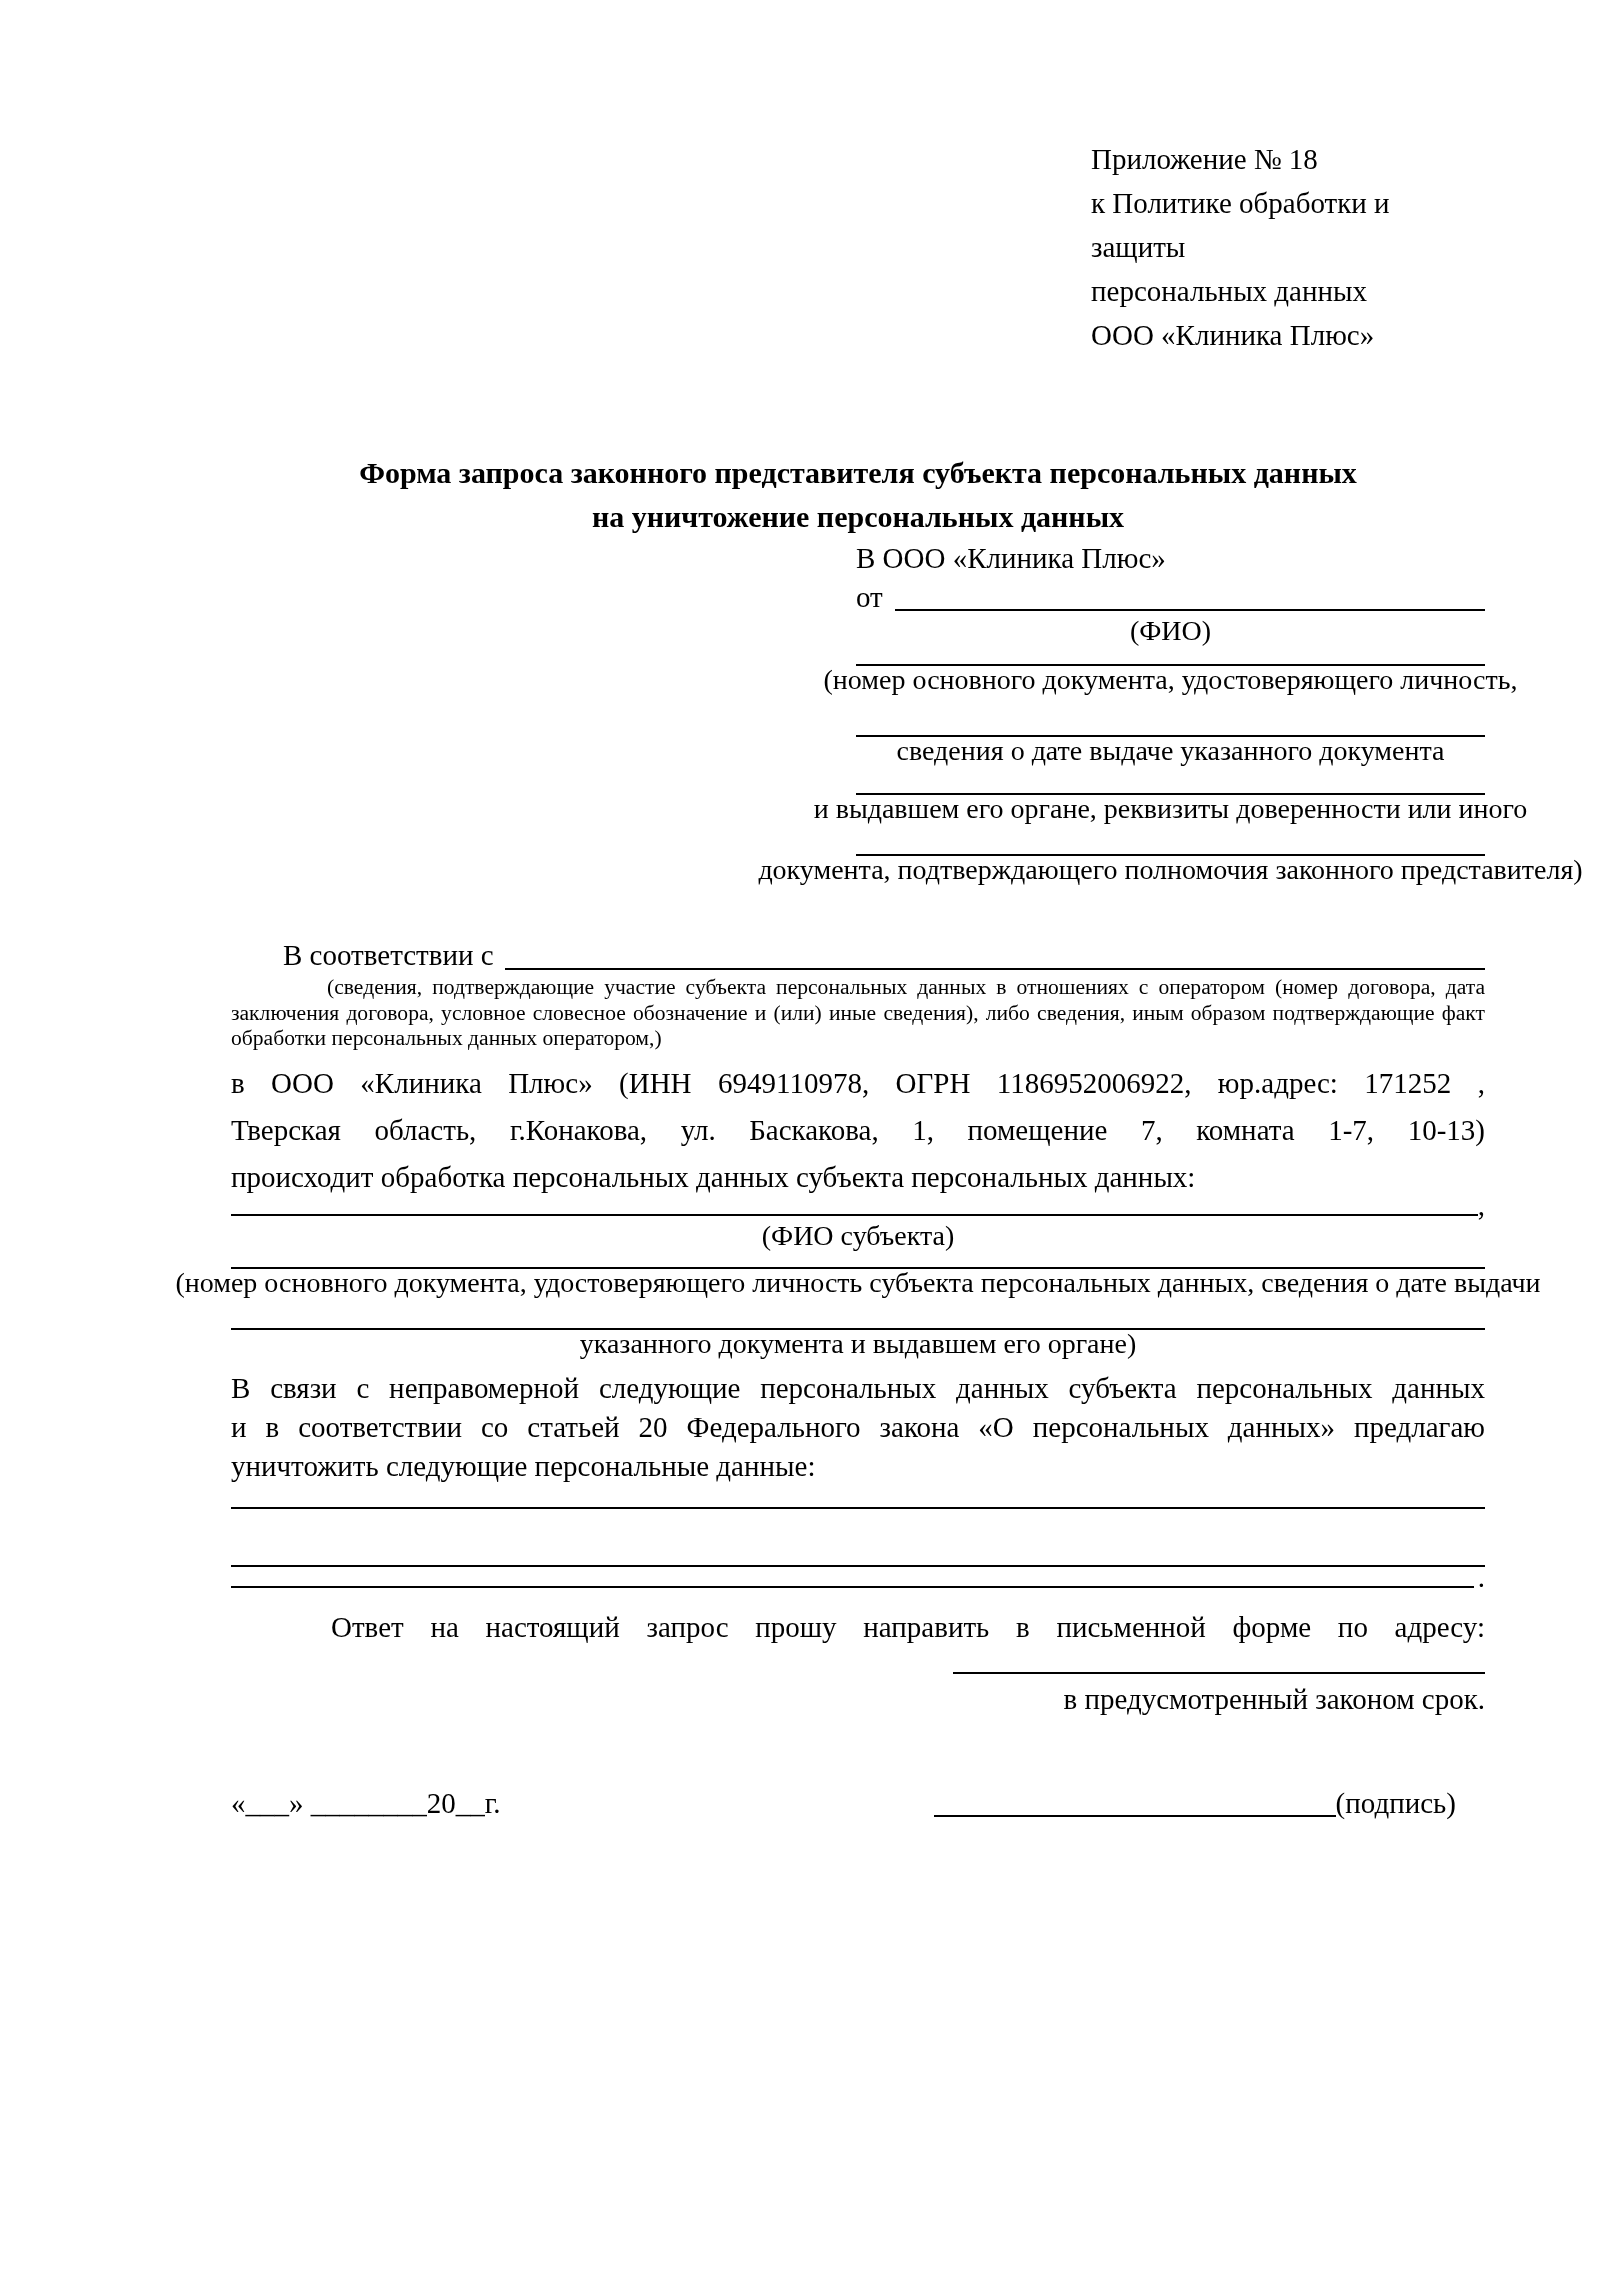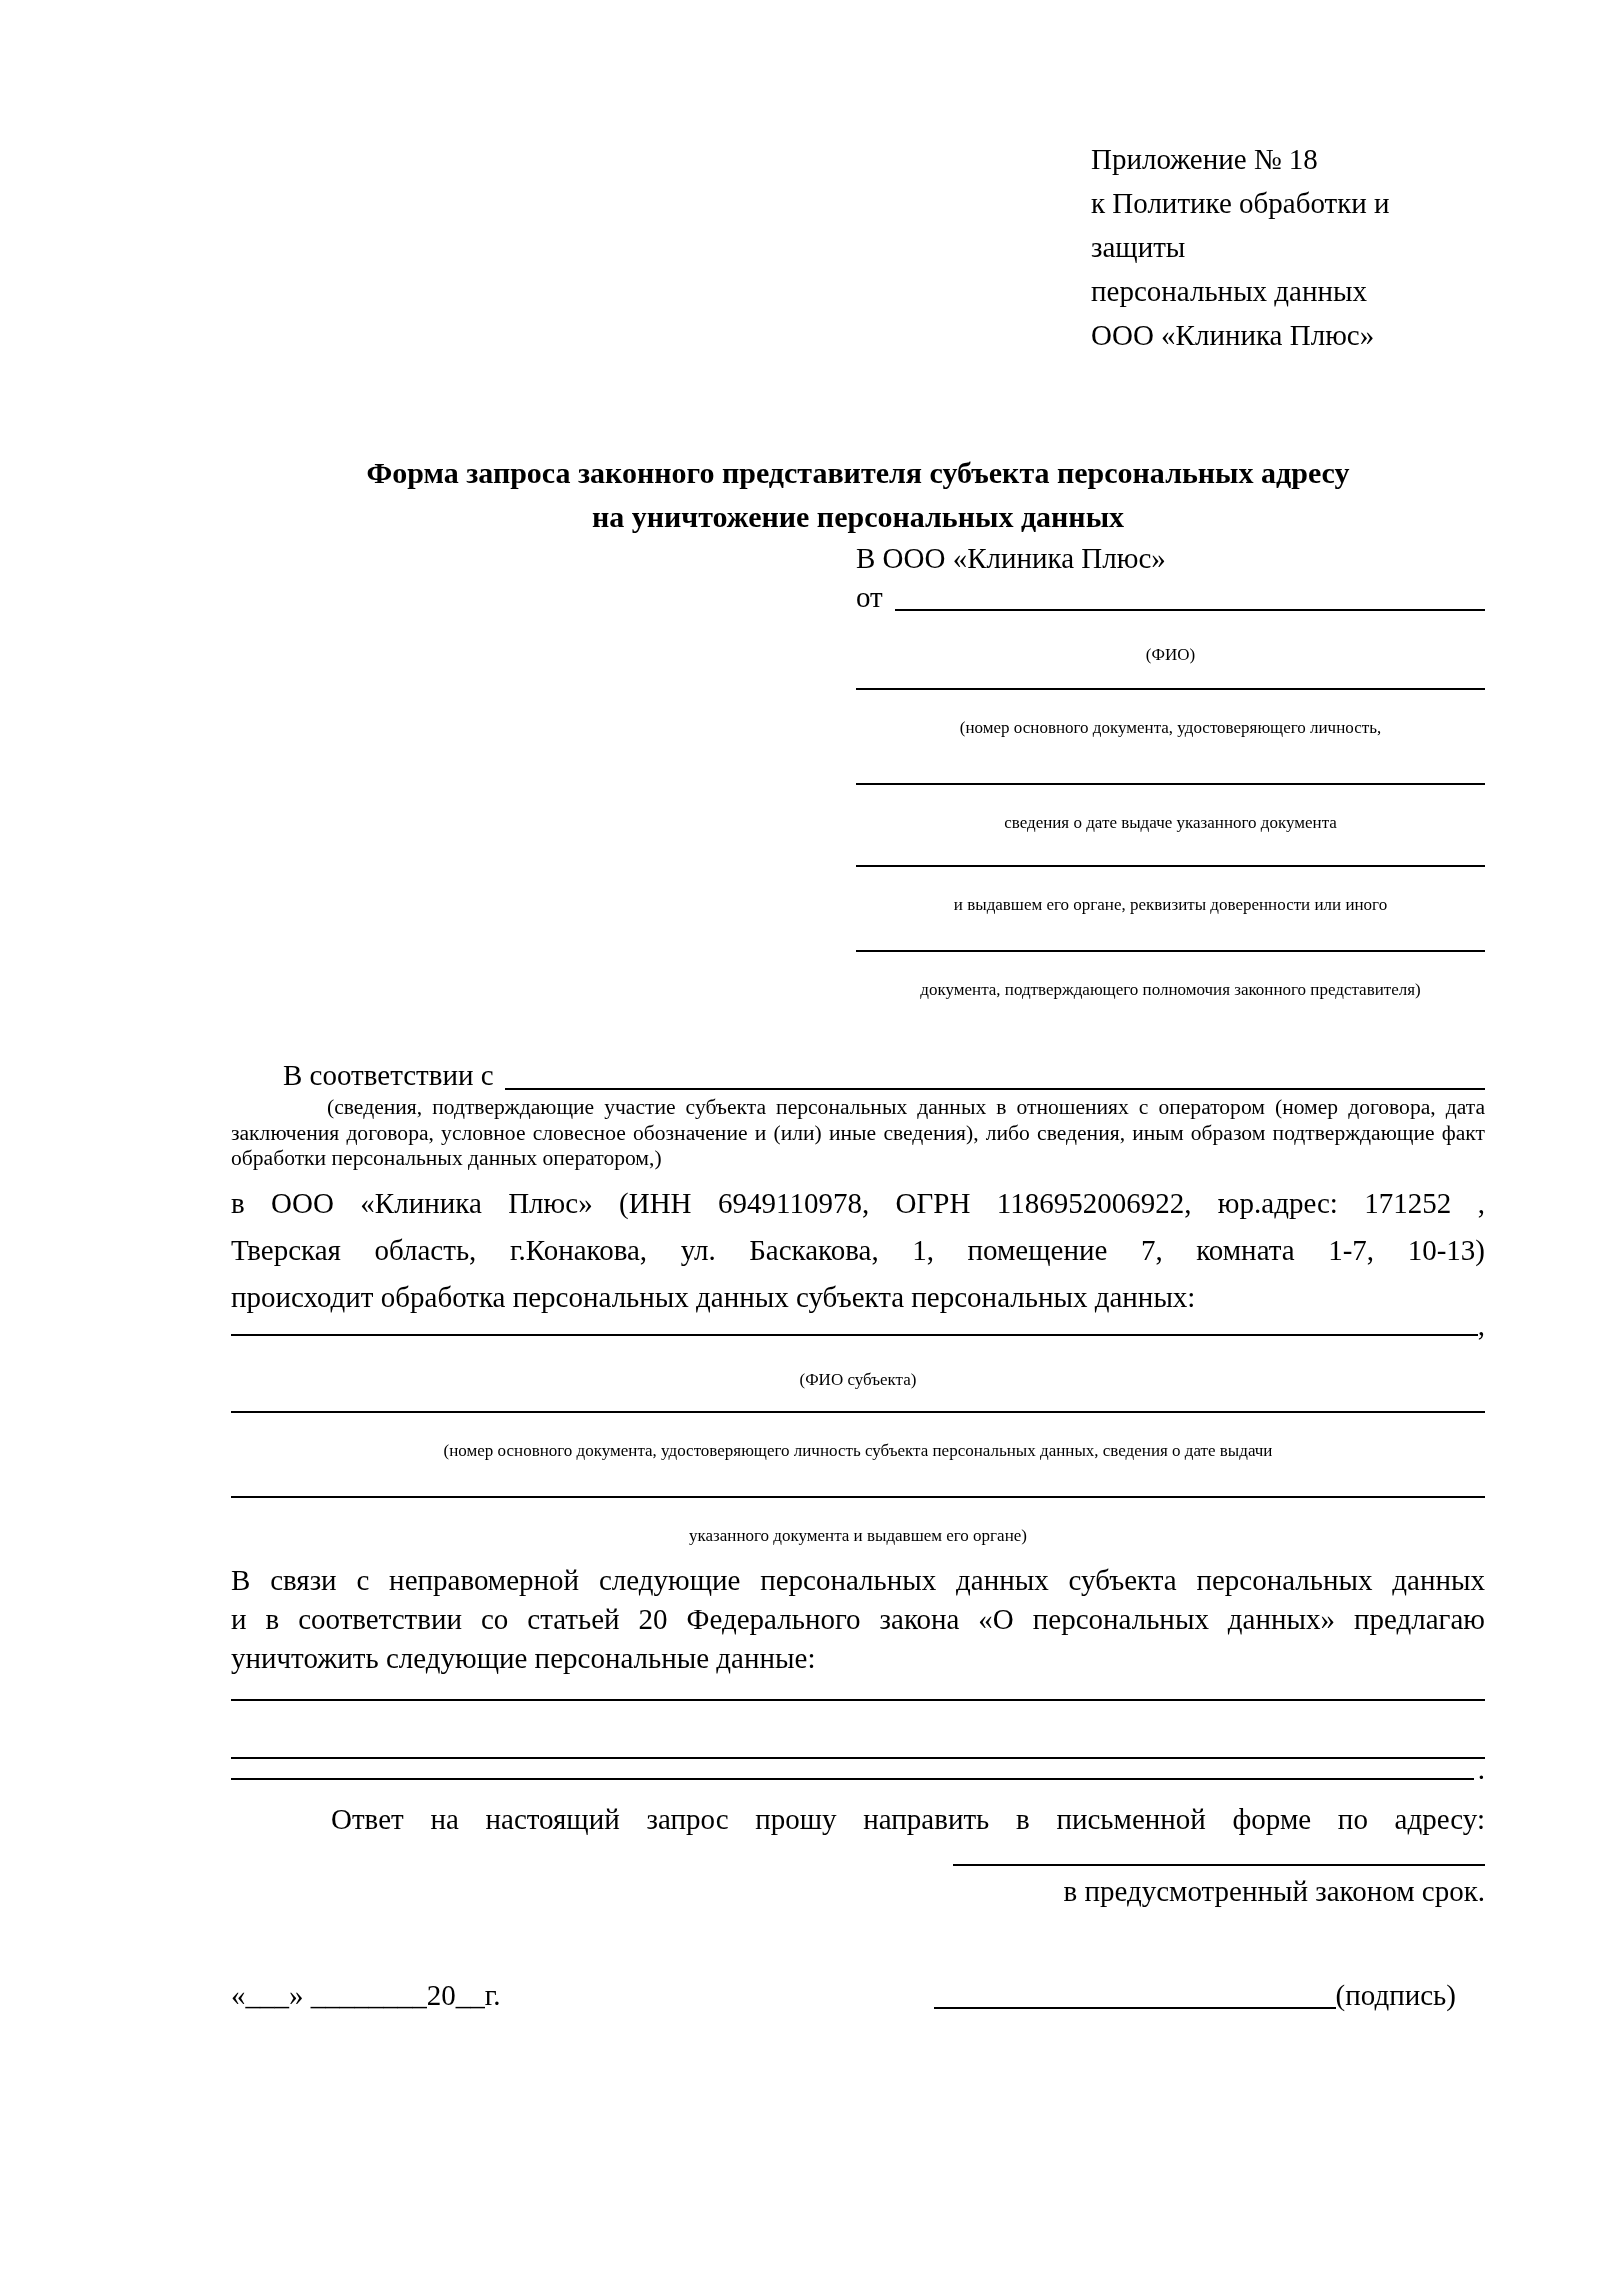--- a/index.html
+++ b/index.html
@@ -16,21 +16,21 @@
   
   .appendix { margin-left:860px; font-size:29px; line-height:44px; }
   
   .title { margin-top:94px; font-size:30px; line-height:44px; font-weight:bold; text-align:center; }
   
   .addressee { margin-left:625px; font-size:29px; }
   .addr-to { line-height:39px; }
   .row { display:flex; align-items:flex-end; }
   .row > span { line-height:39px; white-space:nowrap; }
   .fill { flex:1 1 auto; border-bottom:2.9px solid #000; margin:0 0 5.9px 11.8px; height:0; }
-  .cap { font-size:17px; line-height:27.4px; white-space:nowrap; display:flex; justify-content:center;margin-top:24px; }
+  .cap { font-size:28px; line-height:27.4px; white-space:nowrap; display:flex; justify-content:center; }
   .blank-line { height:17.6px; border-bottom:2.9px solid #000; }
   .g1 { margin-top:2px; } .g2 { margin-top:23.5px; } .g3 { margin-top:11.8px; } .g4 { margin-top:13.7px; }
   
   .accord-row { margin-top:53px; font-size:29px; }
   .accord-row .label { margin-left:52px; }
   .fineprint { font-size:21.6px; line-height:25.5px; text-align:justify; text-indent:96px; }
   .par { font-size:29px; }
   .op-par { margin-top:7.8px; }
   .op-par .ln, .demand .ln { line-height:47px; }
   .demand .ln { line-height:39px; }
@@ -64,21 +64,21 @@
 <div class="page">
 
   <div class="appendix">
     <div>Приложение № 18</div>
     <div>к Политике обработки и защиты</div>
     <div>персональных данных</div>
     <div>ООО «Клиника Плюс»</div>
   </div>
 
   <div class="title">
-    <div>Форма запроса законного представителя субъекта персональных адресу</div>
+    <div>Форма запроса законного представителя субъекта персональных данных</div>
     <div>на уничтожение персональных данных</div>
   </div>
 
   <div class="addressee">
     <div class="addr-to">В ООО «Клиника Плюс»</div>
     <div class="row">
       <span>от</span>
       <span class="fill"></span>
     </div>
     <div class="cap">(ФИО)</div>

